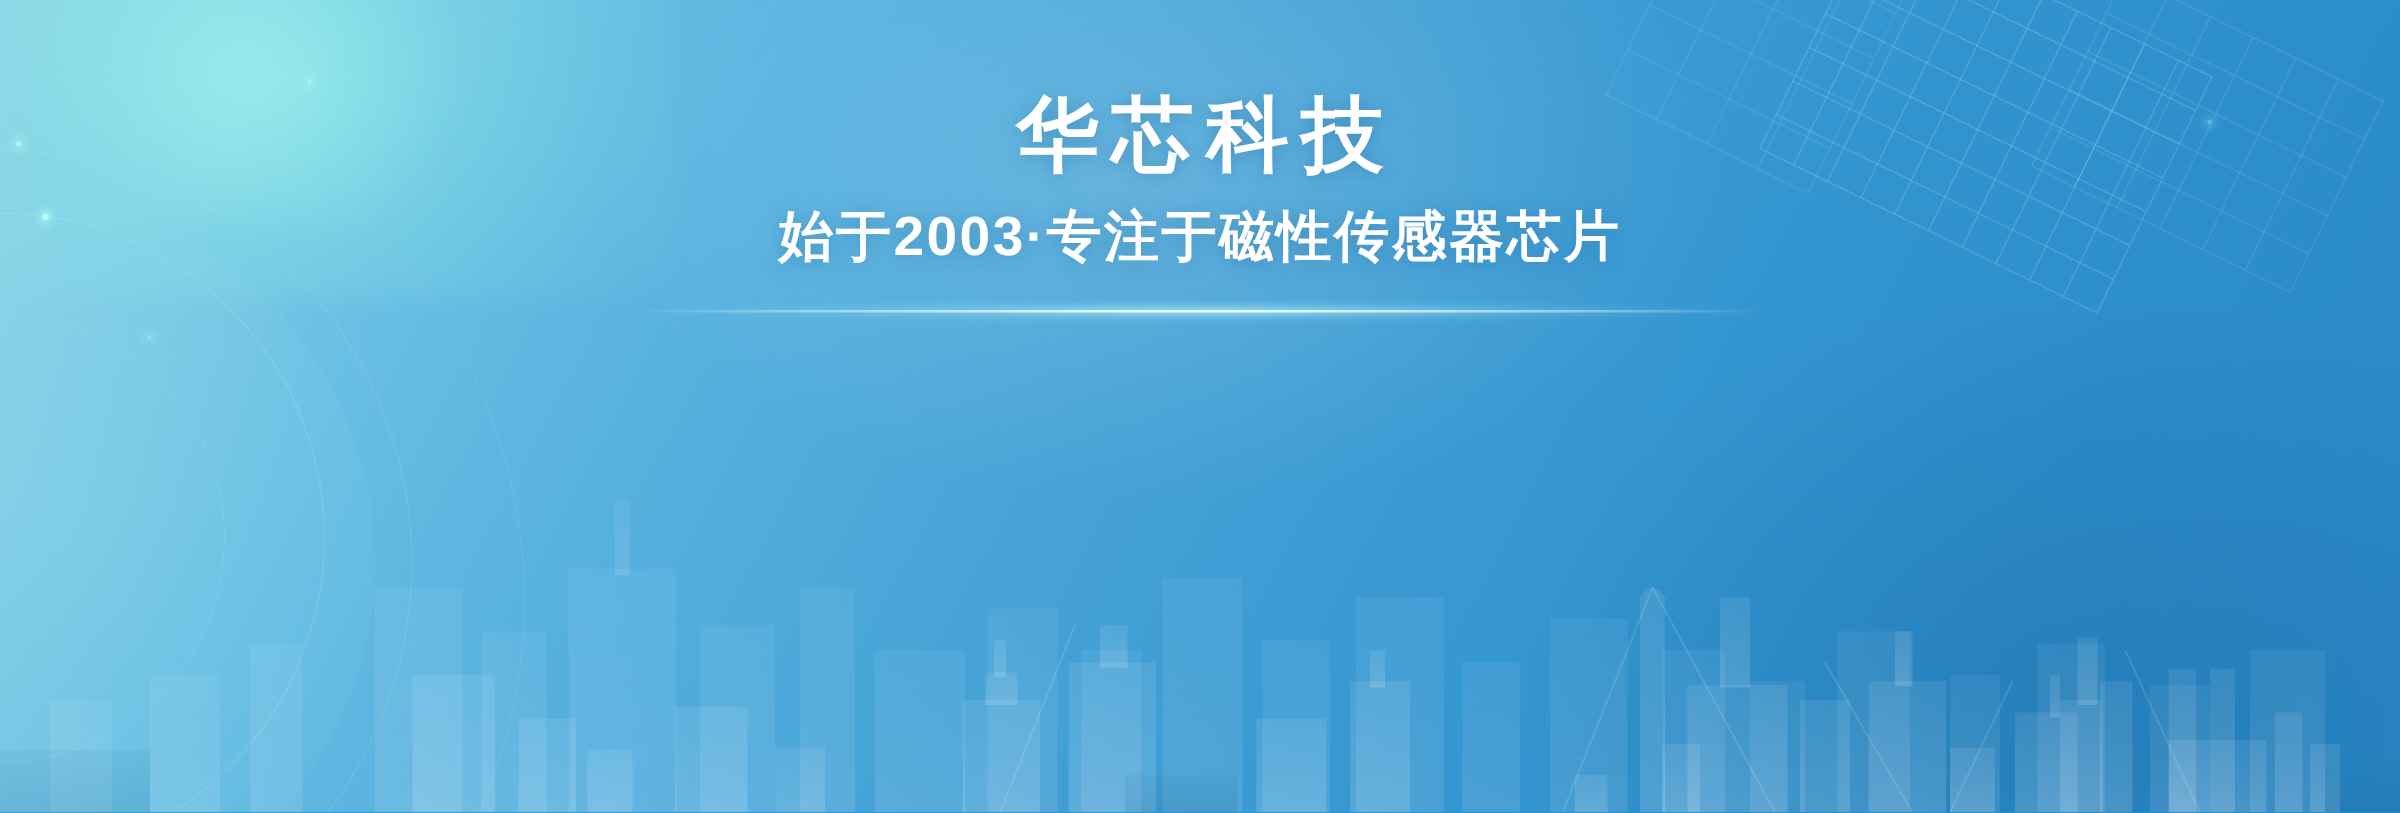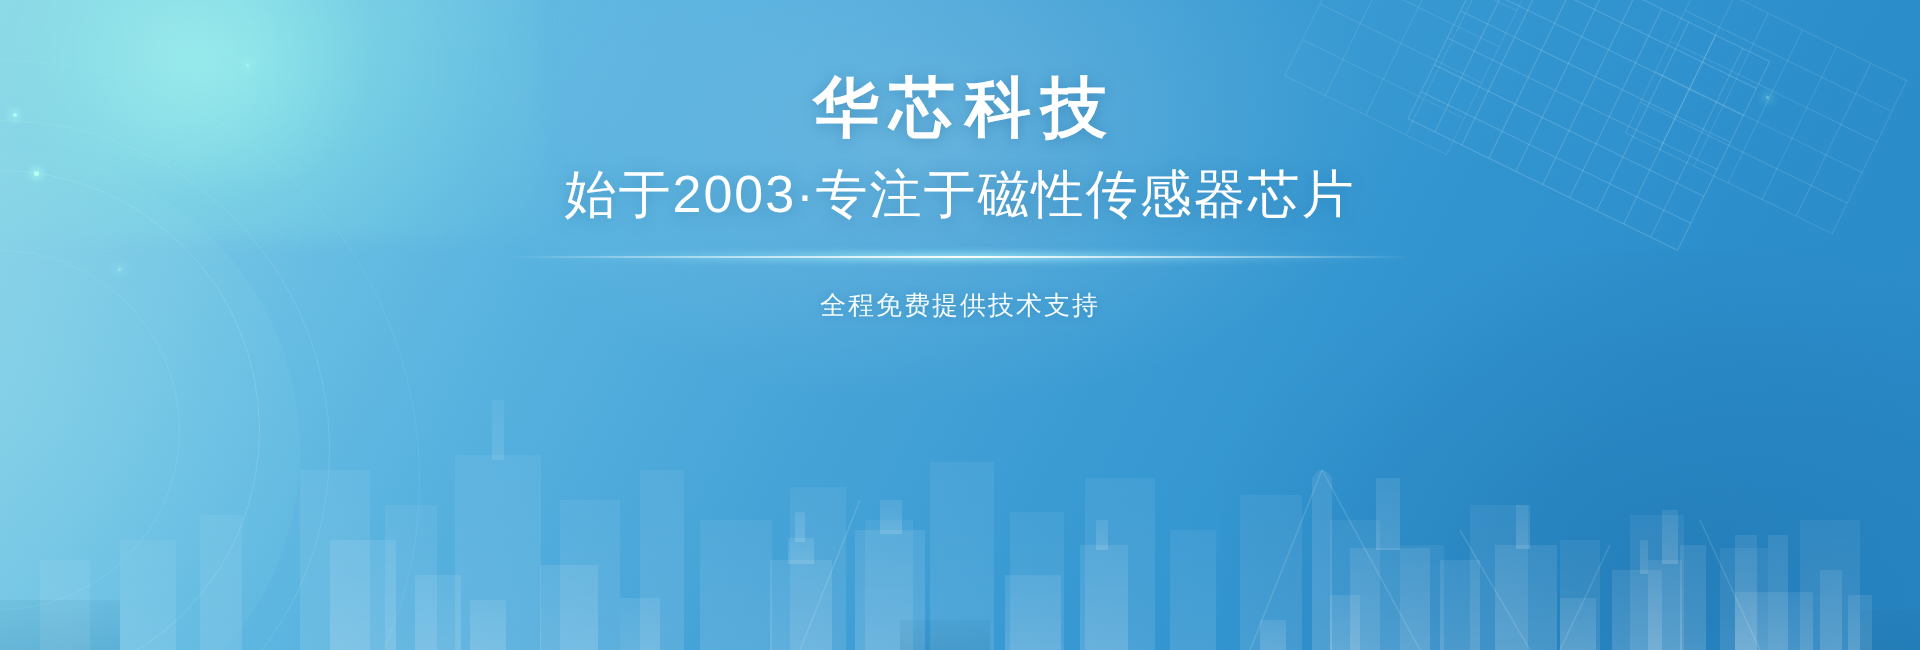--- a/index.html
+++ b/index.html
@@ -131,23 +131,23 @@
     line-height: 1;
     font-weight: bold;
     letter-spacing: 10px;
     text-indent: 10px;
     color: #ffffff;
     text-shadow: 0 2px 14px rgba(20,90,140,0.35);
   }
 
   .subtitle {
     margin-top: 26px;
-    font-size: 52px;
+    font-size: 44px;
     line-height: 1.08;
-    font-weight: normal;
+    font-weight: bold;
     letter-spacing: 2px;
     color: #ffffff;
     text-shadow: 0 2px 16px rgba(20,90,140,0.35);
   }
 
   .divider-wrap {
     position: relative;
     width: 900px;
     height: 26px;
     margin-top: 22px;
@@ -343,16 +343,15 @@
     <div class="title">华芯科技</div>
 
     <div class="subtitle">始于2003·专注于磁性传感器芯片</div>
 
     <div class="divider-wrap">
       <div class="divider-glow"></div>
       <div class="divider-line"></div>
     </div>
 
 
-    <div class="support">全程免费提供技术支持</div>
 
   </div>
 </div>
 
 </body></html>

